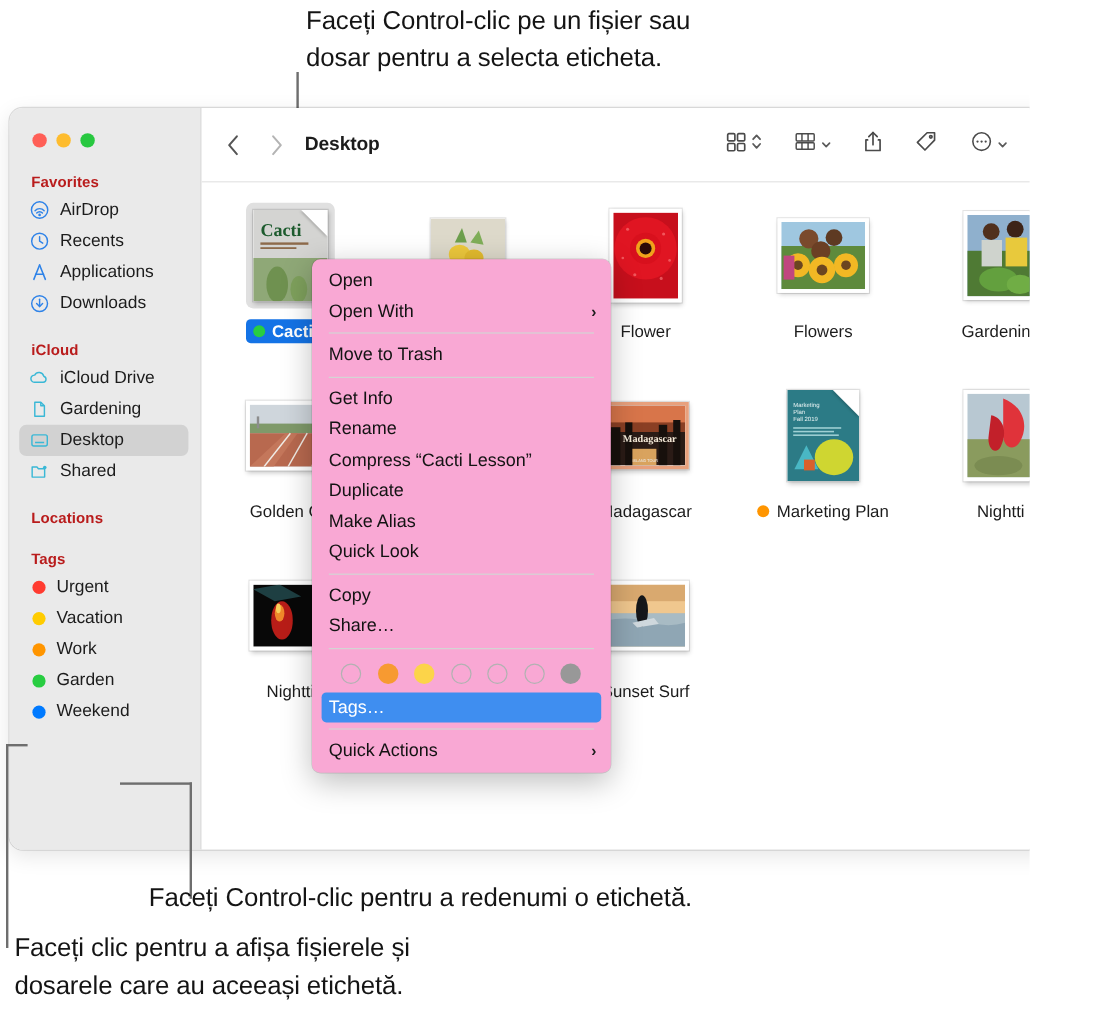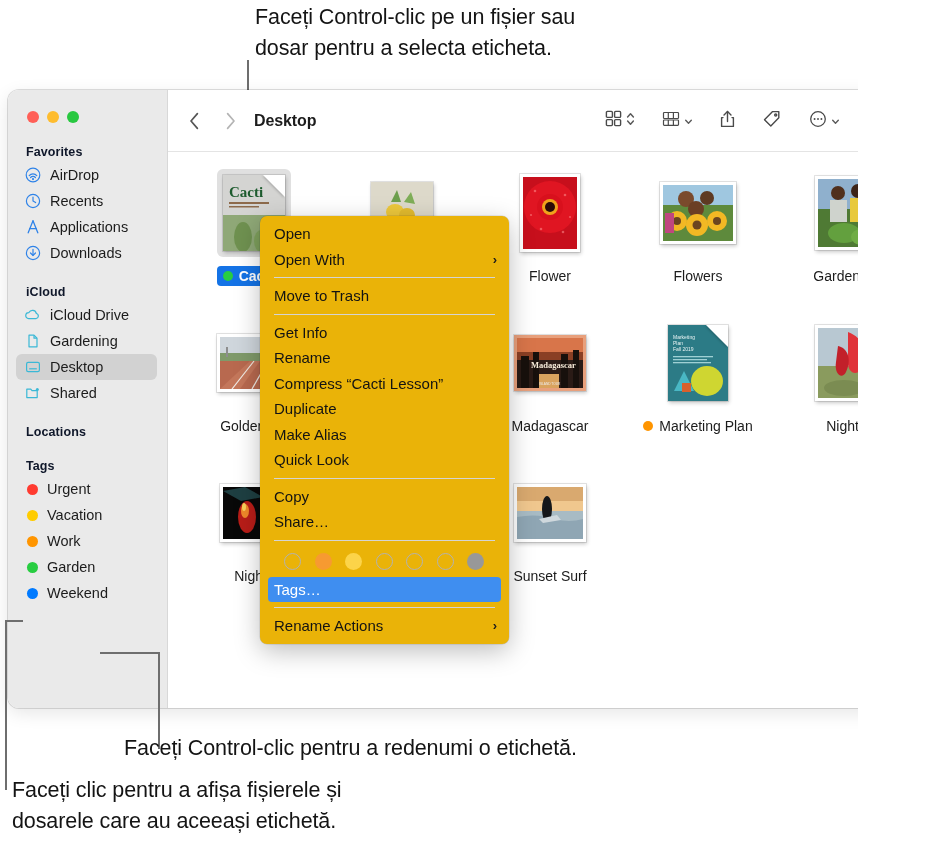--- a/index.html
+++ b/index.html
@@ -66,21 +66,21 @@
     gap: 8px;
     padding: 21px 0 0 19px;
   }
   .tl { width: 12px; height: 12px; border-radius: 50%; }
   .tl-close { background: #ff5f57; }
   .tl-min   { background: #febc2e; }
   .tl-max   { background: #28c840; }
 
   .sb-section {
     font-size: 12.5px;
-    color: #0f172a;
+    color: #b91c1c;
     font-weight: 700;
     padding: 0 0 3px 18px;
     letter-spacing: 0.1px;
   }
   .sb-section.first { margin-top: 22px; }
   .sb-section.gap   { margin-top: 19px; }
   .sb-section.gap-s { margin-top: 17px; }
 
   .sb-item {
     display: flex;
@@ -141,21 +141,20 @@
     margin-left: 26px;
   }
   .tb-tool.first { margin-left: 0; }
   .chev-sm { color: #6a6a6a; }
 
   
   #file-grid {
     flex: 1 1 auto;
     position: relative;
     padding: 14px 0 0 0;
-    margin-left: 12px;
   }
   .grid-row {
     display: flex;
     height: 150px;
   }
   .grid-cell {
     width: 148px;
     flex: 0 0 148px;
     display: flex;
     flex-direction: column;
@@ -206,21 +205,21 @@
     border-top: 22px solid #ffffff;
     filter: drop-shadow(-1px 1px 1px rgba(0,0,0,0.18));
   }
 
   
   #context-menu {
     position: absolute;
     left: 260px;
     top: 216px;
     width: 249px;
-    background: #eab308;
+    background: #f9a8d4;
     border-radius: 7px;
     box-shadow: 0 0 0 0.5px rgba(0,0,0,0.14), 0 7px 26px rgba(0,0,0,0.26);
     padding: 5px 0 5px 0;
     z-index: 40;
     font-size: 15px;
     color: #131313;
   }
   .menu-item {
     height: 25.5px;
     display: flex;
@@ -800,21 +799,21 @@
       <span class="swatch empty"></span>
       <span class="swatch empty"></span>
       <span class="swatch empty"></span>
       <span class="swatch" style="background:#989898"></span>
     </div>
     <div class="menu-item highlight">
       <span class="mi-label">Tags…</span>
     </div>
     <div class="menu-sep"></div>
     <div class="menu-item">
-      <span class="mi-label">Rename Actions</span>
+      <span class="mi-label">Quick Actions</span>
       <span class="mi-arrow">›</span>
     </div>
   </div>
 
   <div class="leader leader-h" style="left:100px; top:652px; width:60px;"></div>
   <div class="leader leader-v" style="left:158px; top:652px; height:97px;"></div>
 
   <div class="leader leader-h" style="left:5px; top:620px; width:18px;"></div>
   <div class="leader leader-v" style="left:5px; top:620px; height:170px;"></div>
 

